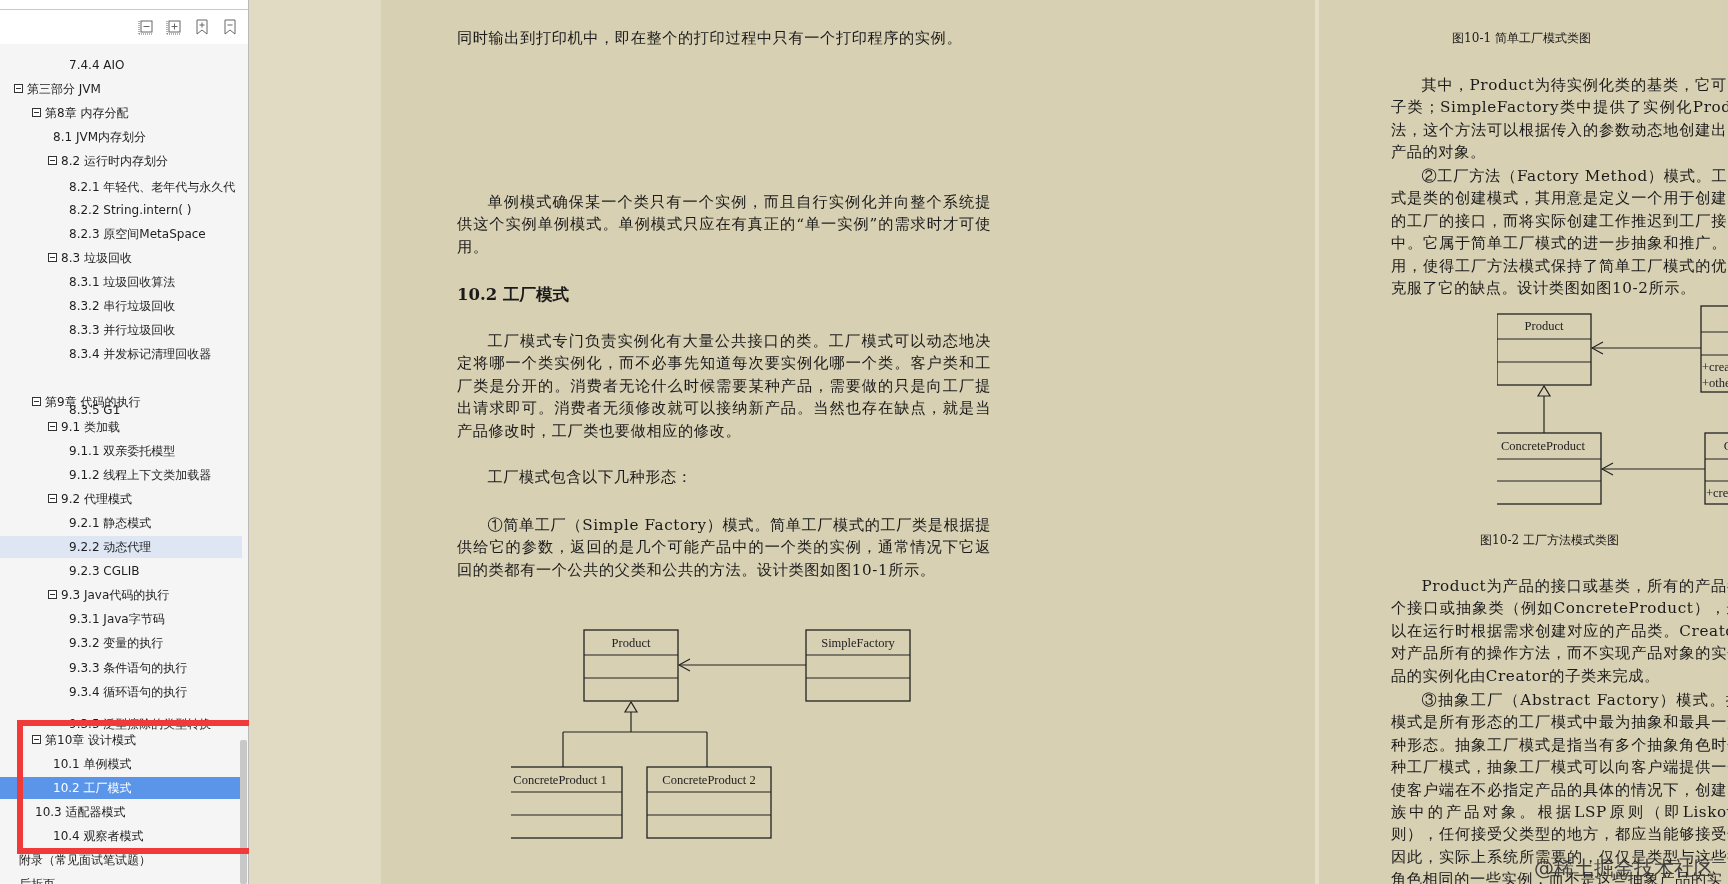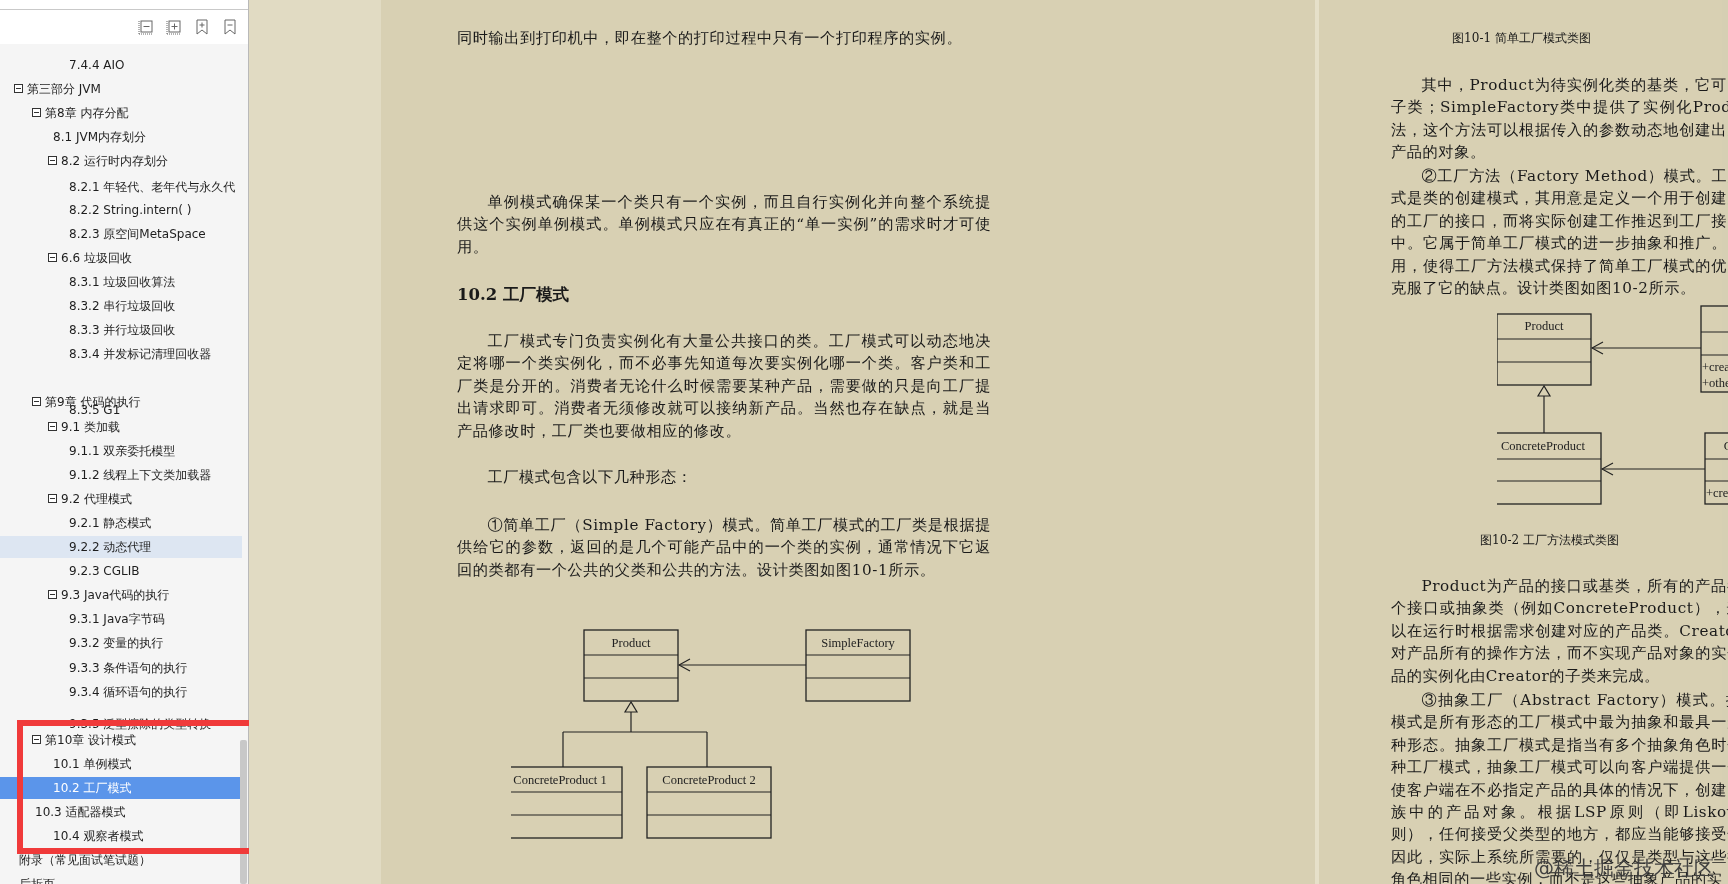--- a/index.html
+++ b/index.html
@@ -123,21 +123,21 @@
         <span class="tree-label" style="left: 69px;">8.2.1 年轻代、老年代与永久代</span>
       </div>
       <div class="tree-item" style="top: 144.6px;">
         <span class="tree-label" style="left: 69px;">8.2.2 String.intern( )</span>
       </div>
       <div class="tree-item" style="top: 168.7px;">
         <span class="tree-label" style="left: 69px;">8.2.3 原空间MetaSpace</span>
       </div>
       <div class="tree-item" style="top: 192.8px;">
         <span class="toggle" style="left: 48px;"></span>
-        <span class="tree-label" style="left: 61px;">6.6 垃圾回收</span>
+        <span class="tree-label" style="left: 61px;">8.3 垃圾回收</span>
       </div>
       <div class="tree-item" style="top: 216.9px;">
         <span class="tree-label" style="left: 69px;">8.3.1 垃圾回收算法</span>
       </div>
       <div class="tree-item" style="top: 241px;">
         <span class="tree-label" style="left: 69px;">8.3.2 串行垃圾回收</span>
       </div>
       <div class="tree-item" style="top: 265.1px;">
         <span class="tree-label" style="left: 69px;">8.3.3 并行垃圾回收</span>
       </div>

